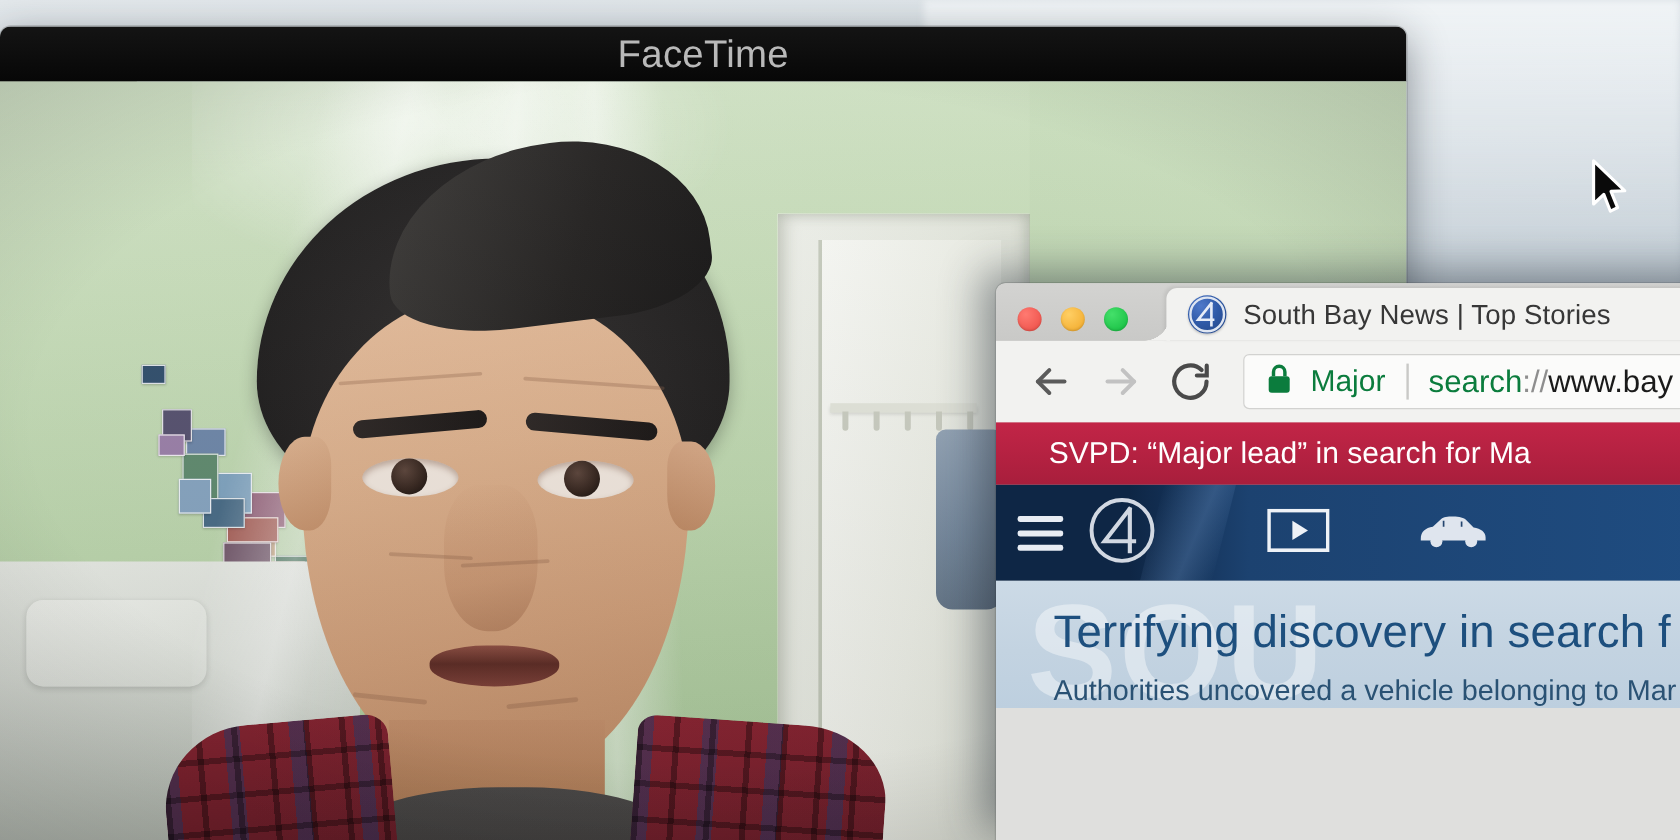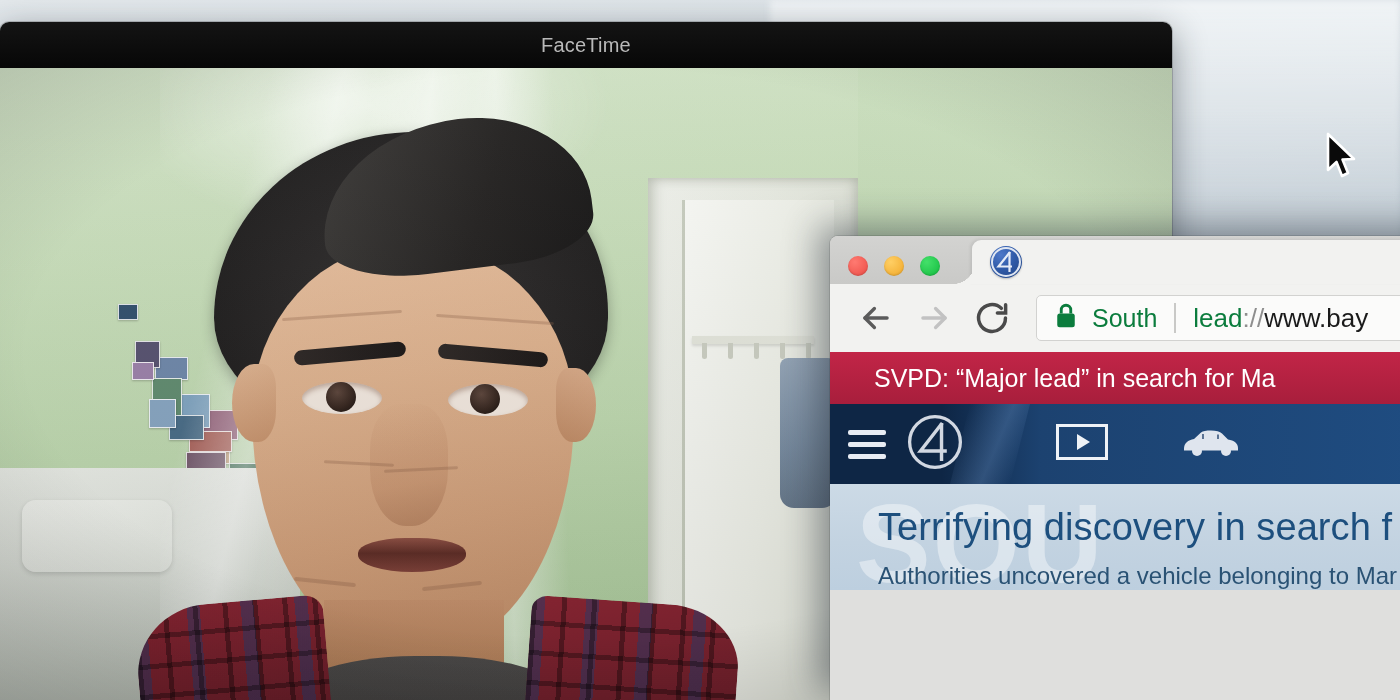--- a/index.html
+++ b/index.html
@@ -85,21 +85,21 @@
     border-radius:9px 9px 0 0;
     box-shadow:0 10px 34px rgba(30,38,46,.48), 0 0 0 1px rgba(0,0,0,.18);
     overflow:hidden;
   }
   #ft-titlebar {
     position:relative; height:46px;
     background:linear-gradient(180deg,#141414 0%, #070707 100%);
     display:flex; align-items:center; justify-content:center;
   }
   #ft-title {
-    font-size:20px; color:#b9b9b9; letter-spacing:.2px;
+    font-size:32px; color:#b9b9b9; letter-spacing:.2px;
   }
   #ft-video {
     position:relative; height:632px; overflow:hidden;
     background:#c9d6c0;
   }
   
   #room {
     position:absolute; inset:0;
     background:
       linear-gradient(175deg, #cfe0c4 0%, #c6dcb8 28%, #bcd6ad 55%, #aecb9f 78%, #9dbd8e 100%);
@@ -567,20 +567,21 @@
       <div class="tl" id="tl-max"></div>
     </div>
     <div id="chrome-tab">
       <span class="favicon-4">
         <svg viewBox="0 0 32 32">
           <circle cx="16" cy="16" r="14" fill="none" stroke="#dfe6f2" stroke-width="2"></circle>
           <path d="M20 6 L8.5 20.5 L22 20.5" fill="none" stroke="#e6ecf7" stroke-width="2.2"></path>
           <path d="M19.5 6 L19.5 26" stroke="#e6ecf7" stroke-width="2.2"></path>
         </svg>
       </span>
+      <span id="chrome-tab-title">South Bay News | Top Stories</span>
     </div>
   </div>
 
   <div id="chrome-toolbar">
     <div class="nav-btn">
       <svg width="38" height="38" viewBox="0 0 24 24" fill="none" stroke="#5b5b5b" stroke-width="2.1" stroke-linecap="round" stroke-linejoin="round">
         <path d="M19 12H5"></path>
           <path d="M11 18l-6-6 6-6"></path>
       </svg>
     </div>
@@ -597,23 +598,23 @@
       </svg>
     </div>
 
     <div id="omnibox">
       <span id="lock-icon">
         <svg width="26" height="30" viewBox="0 0 20 24">
           <rect x="3" y="10" width="14" height="11" rx="2" fill="#0b7c3d"></rect>
           <path d="M6.2 10V7.2a3.8 3.8 0 0 1 7.6 0V10" fill="none" stroke="#0b7c3d" stroke-width="2.3"></path>
         </svg>
       </span>
-      <span id="secure-label">South</span>
+      <span id="secure-label">Major</span>
       <span id="omni-sep"></span>
-      <span id="omni-url"><span class="scheme">lead</span><span class="slashes">://</span><span class="host">www.bay</span></span>
+      <span id="omni-url"><span class="scheme">search</span><span class="slashes">://</span><span class="host">www.bay</span></span>
     </div>
   </div>
 
   <div id="breaking-bar">
     <span id="breaking-text">SVPD: “Major lead” in search for Ma</span>
   </div>
 
   <div id="site-nav">
     <div id="hamburger">
       <span></span>

